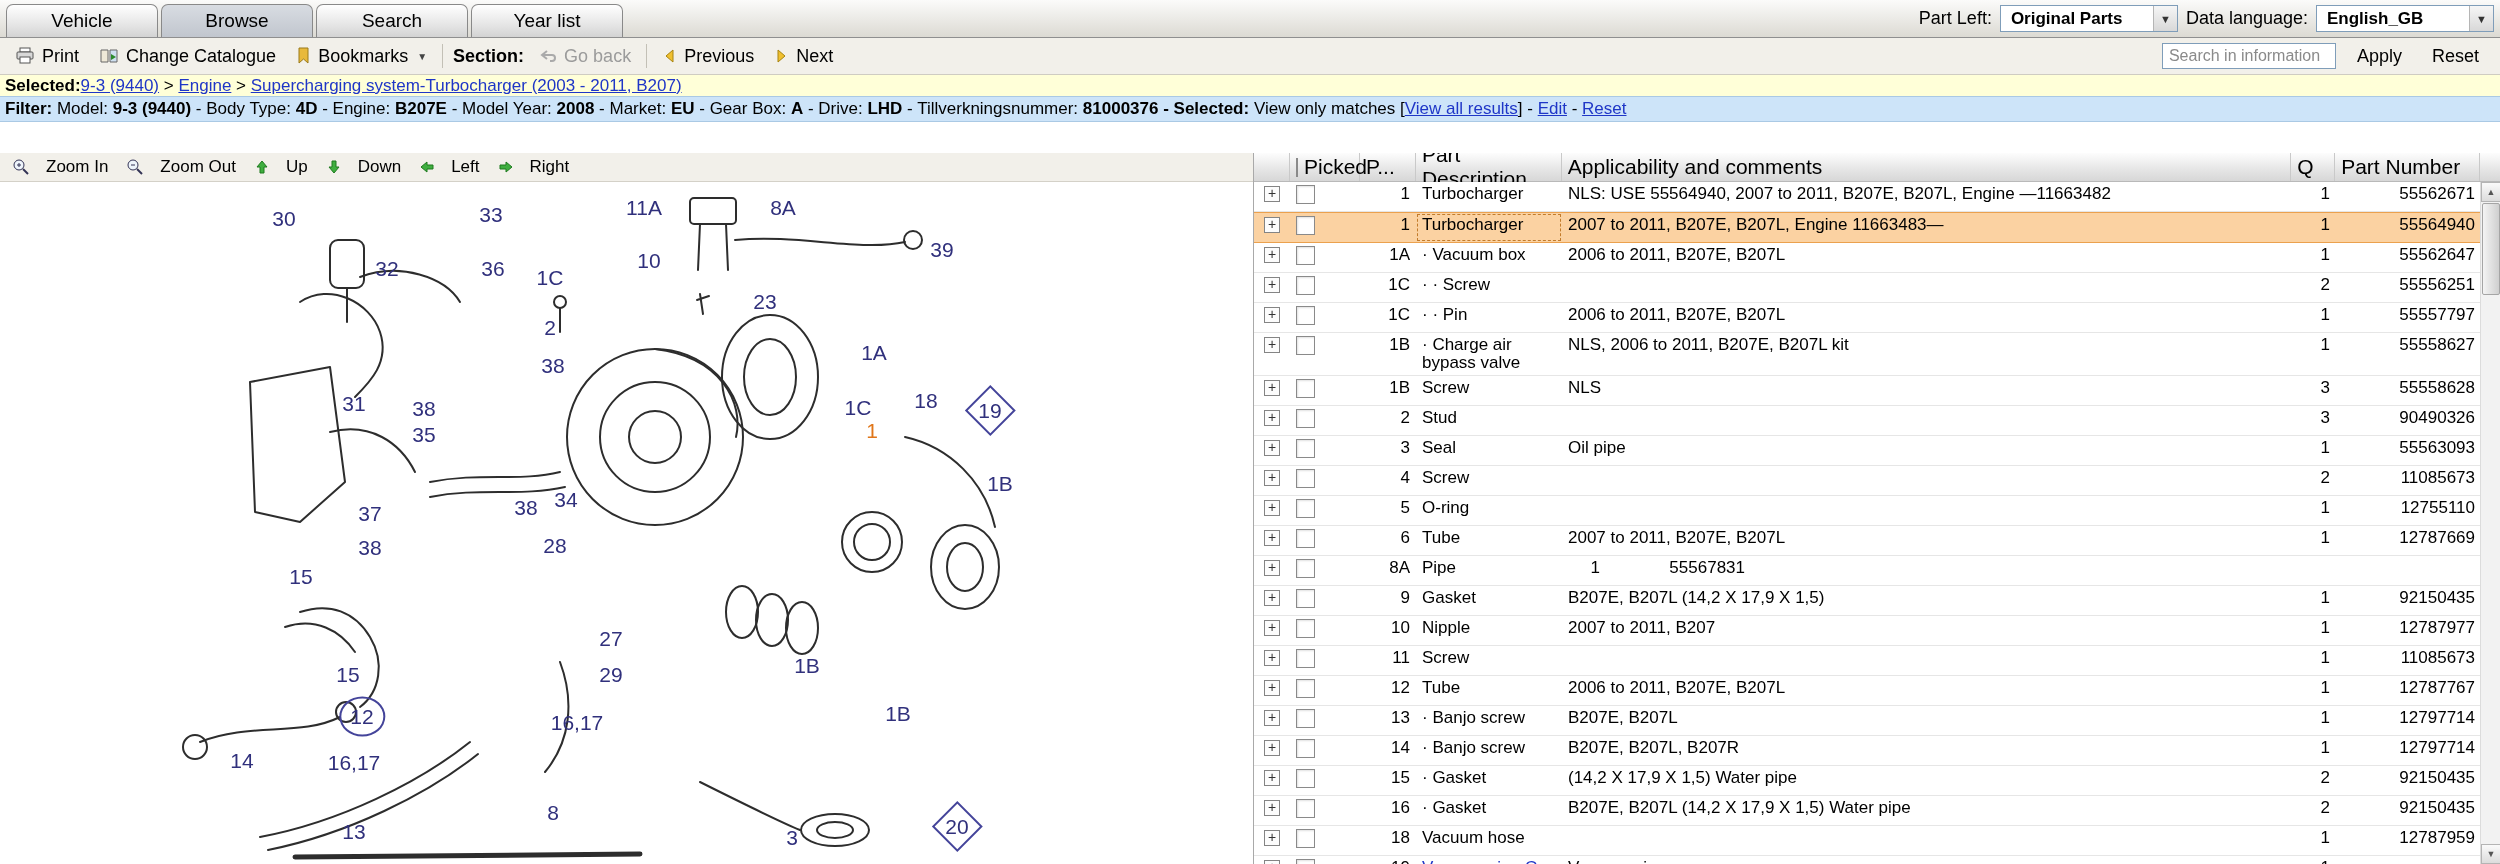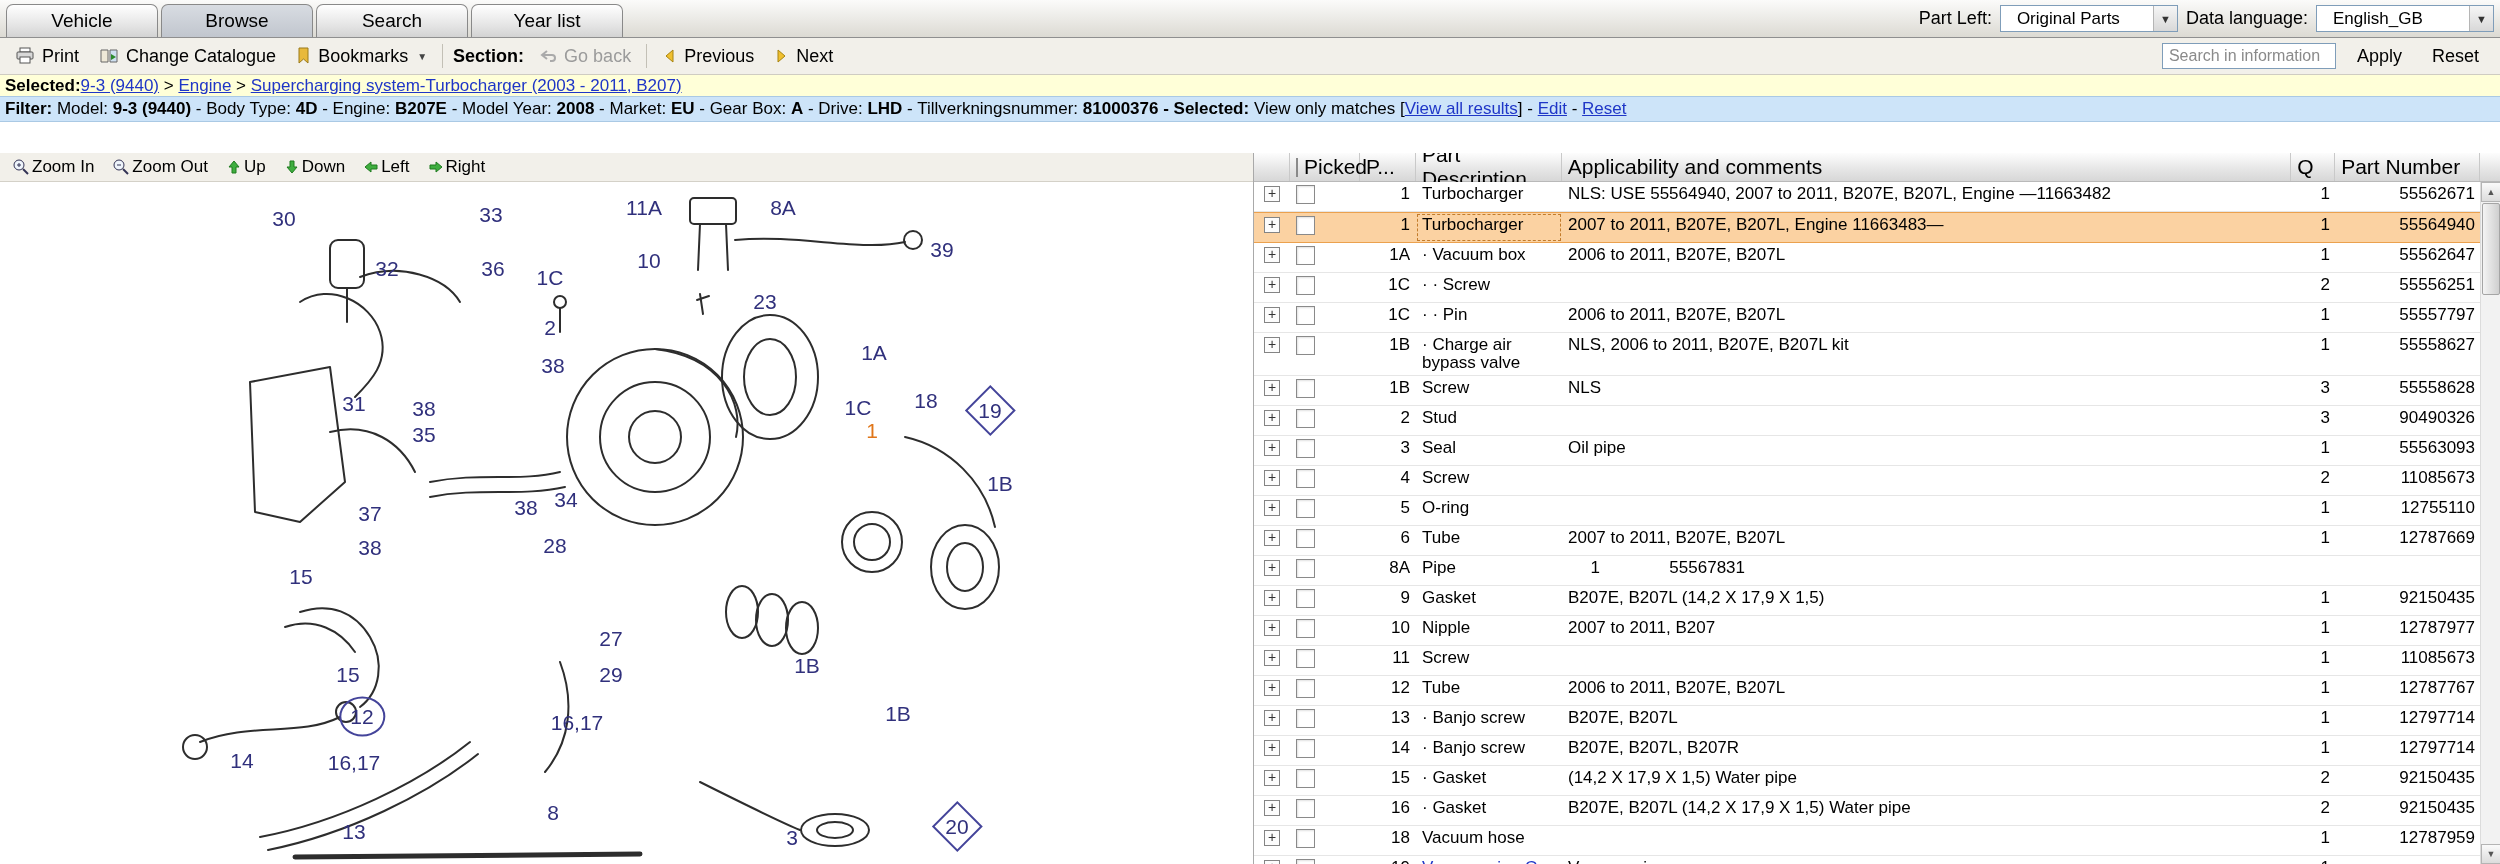--- a/index.html
+++ b/index.html
@@ -28,21 +28,21 @@
     background: linear-gradient(#ffffff, #e4e4e4 65%, #d3d3d3);
   }
   .tab.active { background: linear-gradient(#d8dce2, #c1c6ce); }
   .tabbar-right {
     margin-left: auto; display: flex; align-items: center; gap: 8px;
     padding-bottom: 5px; font-size: 18px;
   }
   .select {
     width: 178px; height: 27px; border: 1px solid #7f9db9; background: #fff;
     display: flex; align-items: center; justify-content: space-between;
-    padding-left: 16px; font-size: 17px; cursor: default;
+    padding-left: 10px; font-size: 17px; cursor: default; font-weight: bold;
   }
   .select-arrow {
     width: 24px; height: 100%;
     background: linear-gradient(#f6f6f6, #d8d8d8);
     border-left: 1px solid #b5b5b5;
     display: flex; align-items: center; justify-content: center;
     font-size: 11px; color: #333;
   }
 
   
@@ -77,21 +77,21 @@
     background: #cde4f9; border-top: 1px solid #aac9e4; border-bottom: 1px solid #aac9e4;
     display: flex; align-items: center; padding: 0 5px; font-size: 17px; white-space: pre;
   }
 
   
   .diagram-panel { position: absolute; top: 153px; left: 0; width: 1253px; bottom: 0; background: #fff; }
   .diagram-toolbar {
     height: 29px; background: #f2f0ea; border-bottom: 1px solid #d4d1c8;
     display: flex; align-items: center; font-size: 17px; padding: 0 4px; gap: 2px;
   }
-  .diagram-toolbar .tbtn { padding: 2px 8px; gap: 2px; align-items: center; }
+  .diagram-toolbar .tbtn { padding: 2px 8px; gap: 16px; align-items: center; }
   .diagram-area { position: absolute; top: 29px; left: 0; right: 0; bottom: 0; overflow: hidden; }
   .diagram-area svg.art { position: absolute; left: 0; top: 0; width: 1253px; height: 682px; }
   #callout-layer { position: absolute; left: 0; top: 0; width: 1253px; height: 682px; }
 
   .callout {
     position: absolute; transform: translate(-50%,-50%);
     font-size: 21px; color: #30307c; line-height: 1; white-space: nowrap;
     z-index: 3; cursor: pointer;
   }
   .callout.hl { color: #e0761a; }

